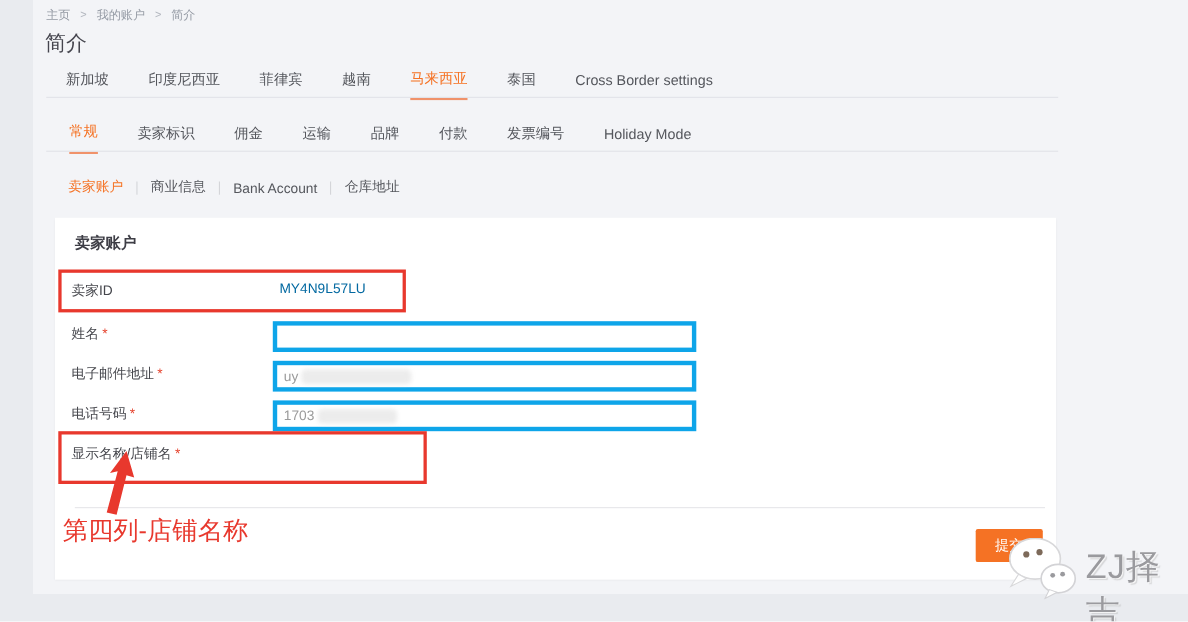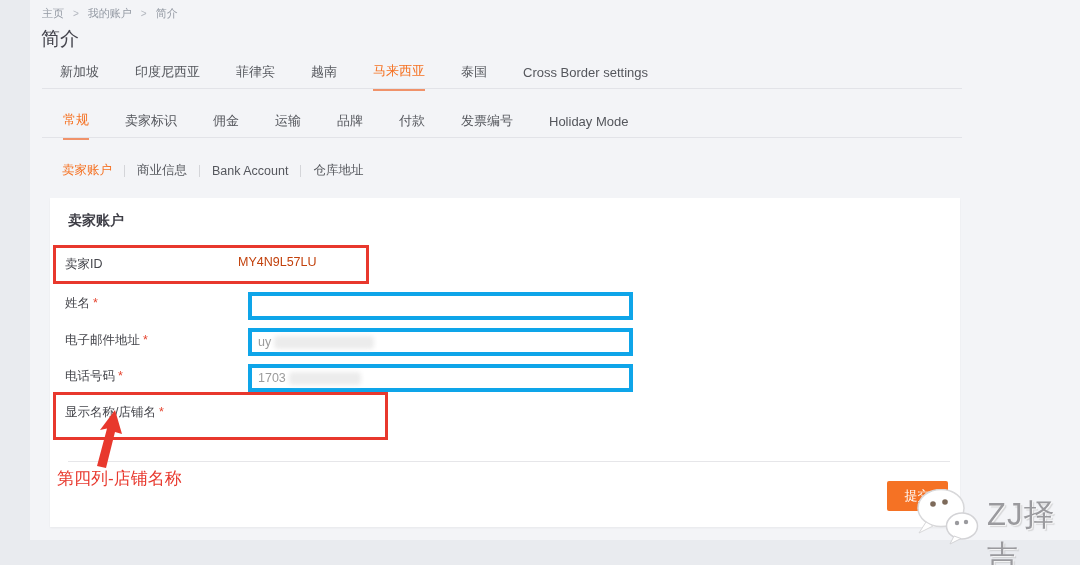--- a/index.html
+++ b/index.html
@@ -33,34 +33,34 @@
   .subnav-item{padding:0 12px;cursor:pointer;white-space:nowrap;}
   .subnav-item:first-child{padding-left:0;}
   .subnav-item.active{color:#f57224;}
   .subnav-div{width:1px;height:12px;background:#d4d5d9;}
 
   
   .card{position:absolute;left:50px;top:198px;width:910px;height:329px;background:#ffffff;box-shadow:0 1px 2px rgba(0,0,0,.05);}
   .card-heading{position:absolute;left:18px;top:14px;font-size:14px;font-weight:bold;color:#3e3e46;}
   .form-label{position:absolute;left:15px;font-size:12.5px;color:#45464c;white-space:nowrap;}
   .req{color:#e5432e;margin-left:3px;}
-  .plain-value{position:absolute;left:188px;font-size:12.5px;color:#c2410c;}
+  .plain-value{position:absolute;left:204px;font-size:12.5px;color:#0369a1;}
   .tbox{position:absolute;left:198px;width:365px;height:20px;border:4px solid #0ea5e9;background:#fff;
         font-size:12.5px;color:#9b9b9b;display:flex;align-items:center;padding:0 6px;cursor:text;}
   .redact{display:inline-block;height:13px;border-radius:4px;background:#ececec;filter:blur(2px);margin:0 3px;}
   .card-divider{position:absolute;left:18px;top:263px;width:882px;height:1px;background:#e6e6e9;}
   .submit-btn{position:absolute;left:837px;top:283px;width:61px;height:30px;background:#f57224;color:#fff;
         font-size:13px;border:none;border-radius:2px;cursor:pointer;font-family:inherit;}
 
   
   .annot-box{position:absolute;border:3px solid #e8382d;}
   .annot-box1{left:53px;top:245px;width:310px;height:33px;}
   .annot-box2{left:53px;top:392px;width:329px;height:42px;}
   .annot-arrow{position:absolute;left:85px;top:406px;}
-  .annot-note{position:absolute;left:57px;top:467px;font-size:17px;color:#e8382d;white-space:nowrap;}
+  .annot-note{position:absolute;left:57px;top:467px;font-size:23px;color:#e8382d;white-space:nowrap;}
 
   
   .wm-icon{position:absolute;left:911px;top:489px;}
   .wm-text{position:absolute;left:987px;top:494px;font-size:31px;color:#9a9a9e;letter-spacing:1px;
         text-shadow:1px 1px 1px rgba(255,255,255,.85), 2px 2px 1px rgba(150,150,150,.35);}
 </style>
 </head>
 <body>
 
 <div class="stage">

